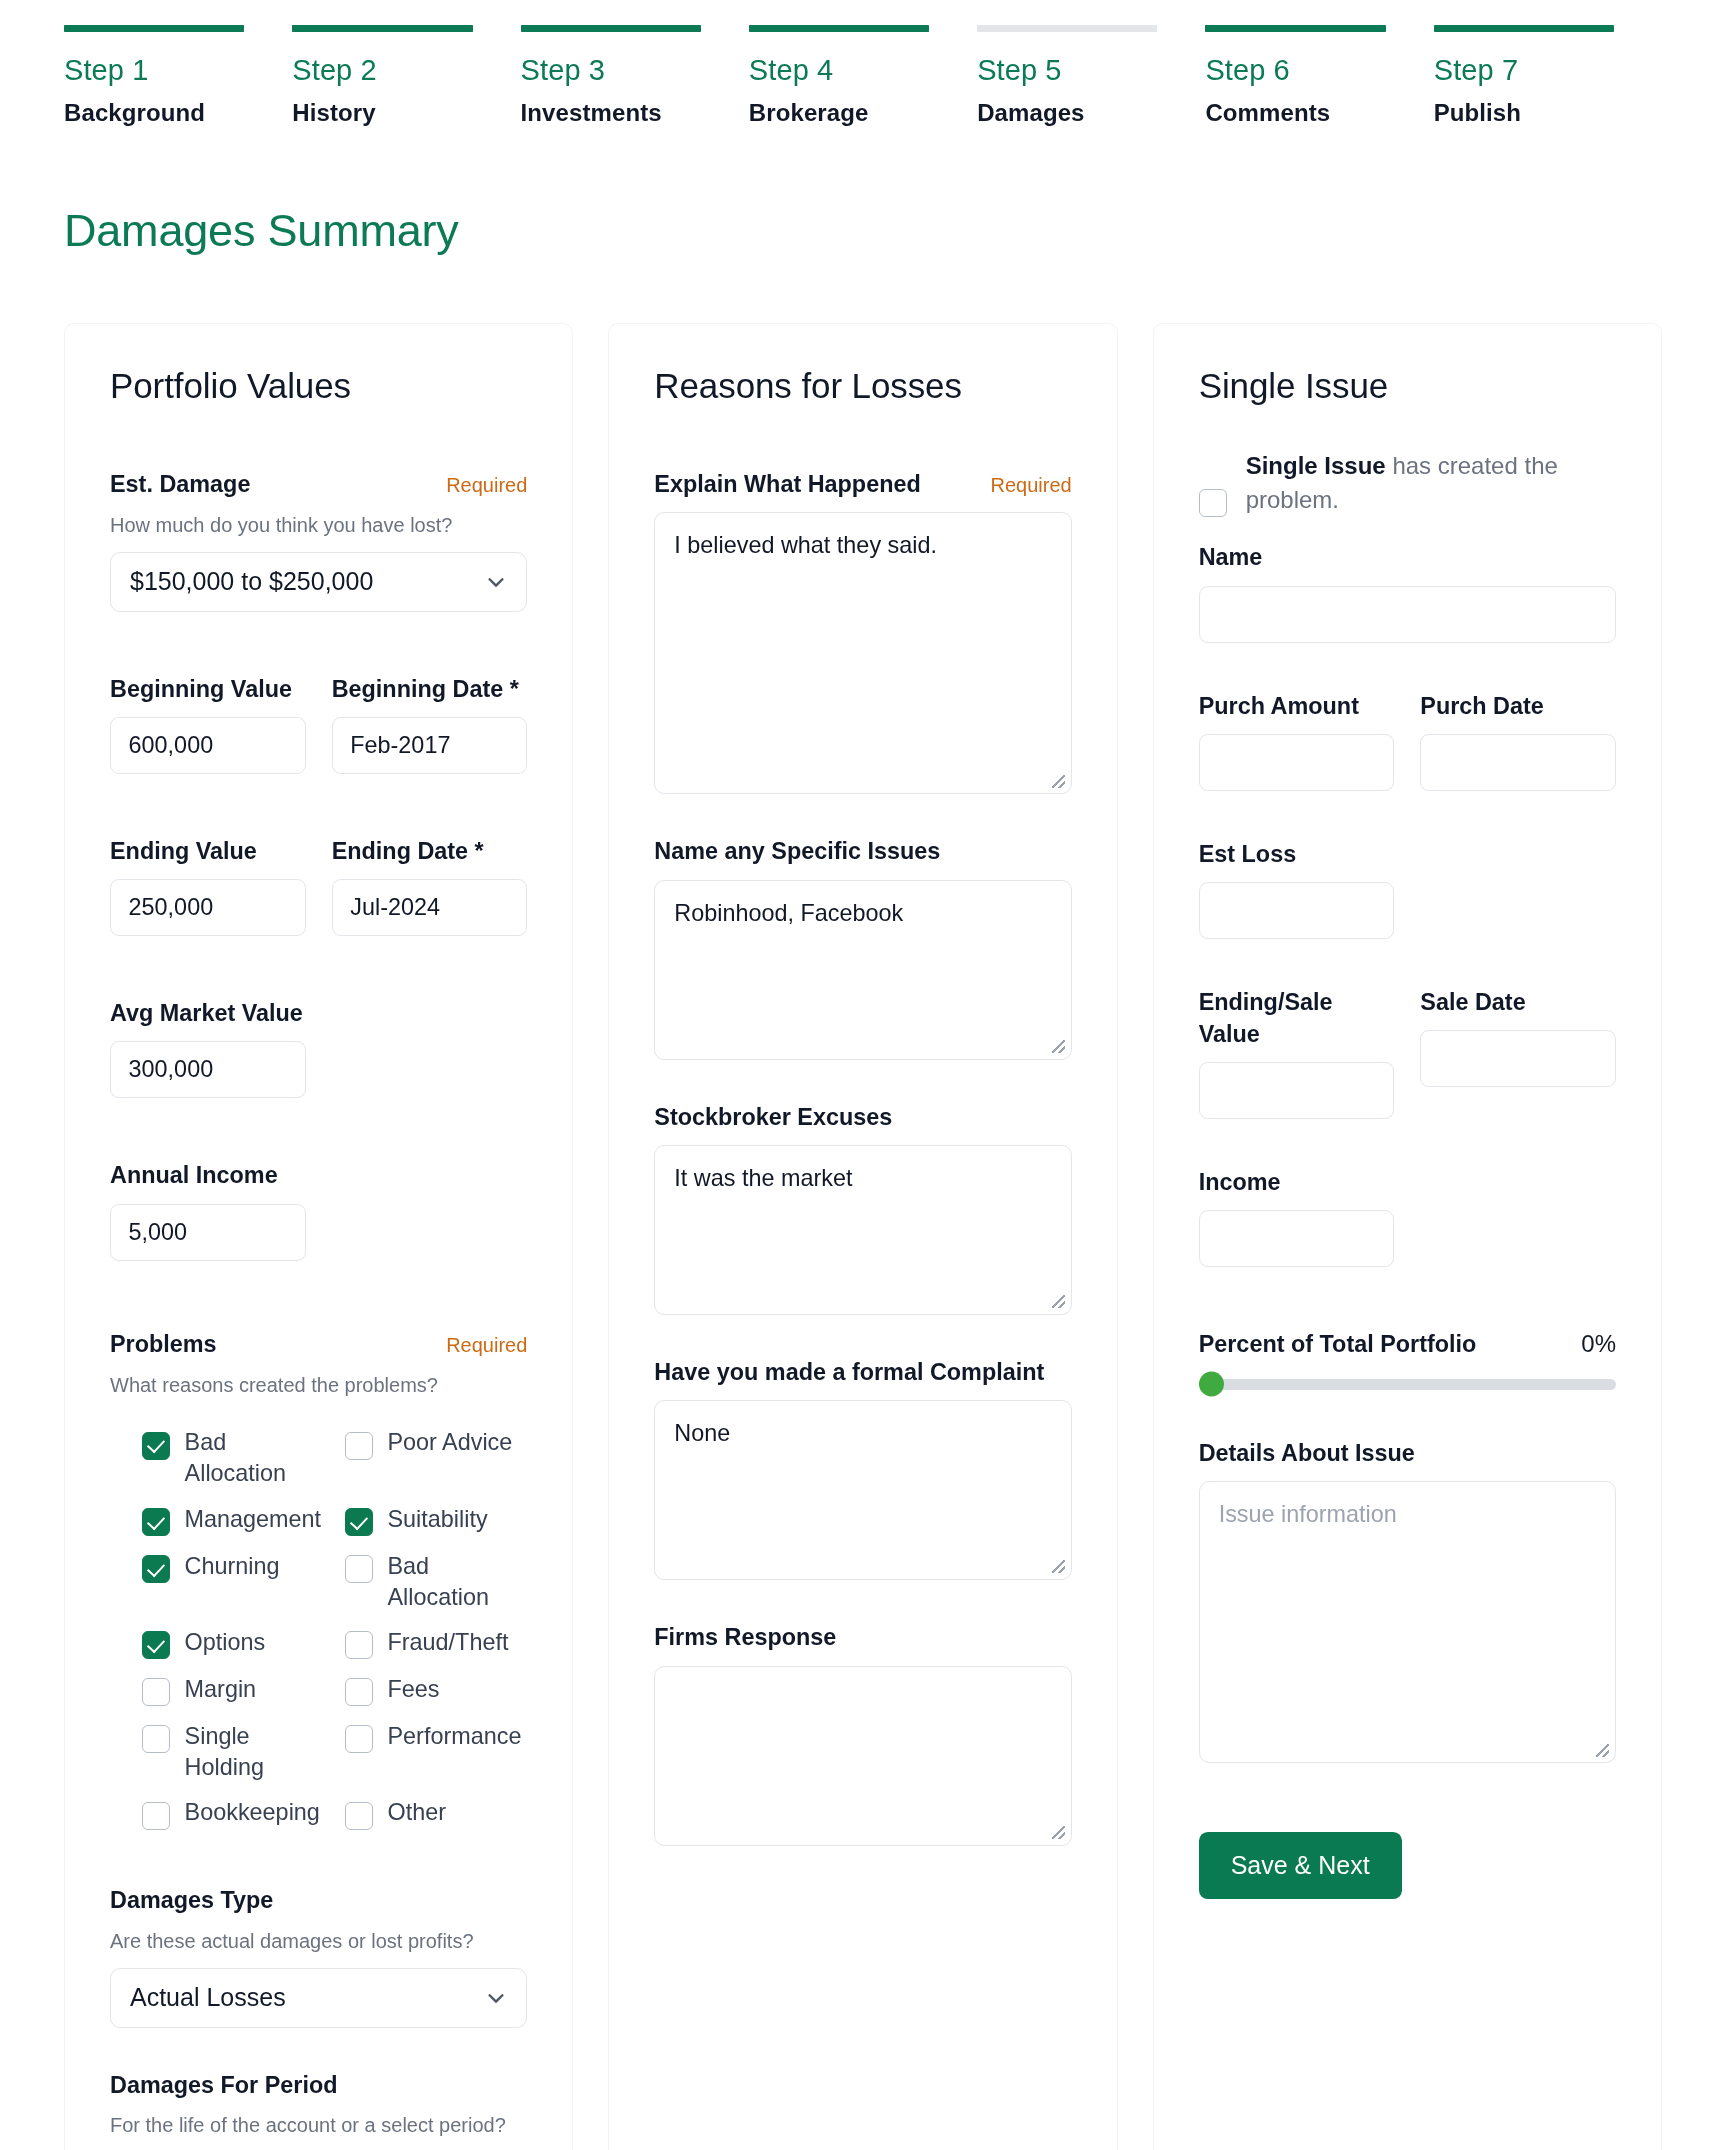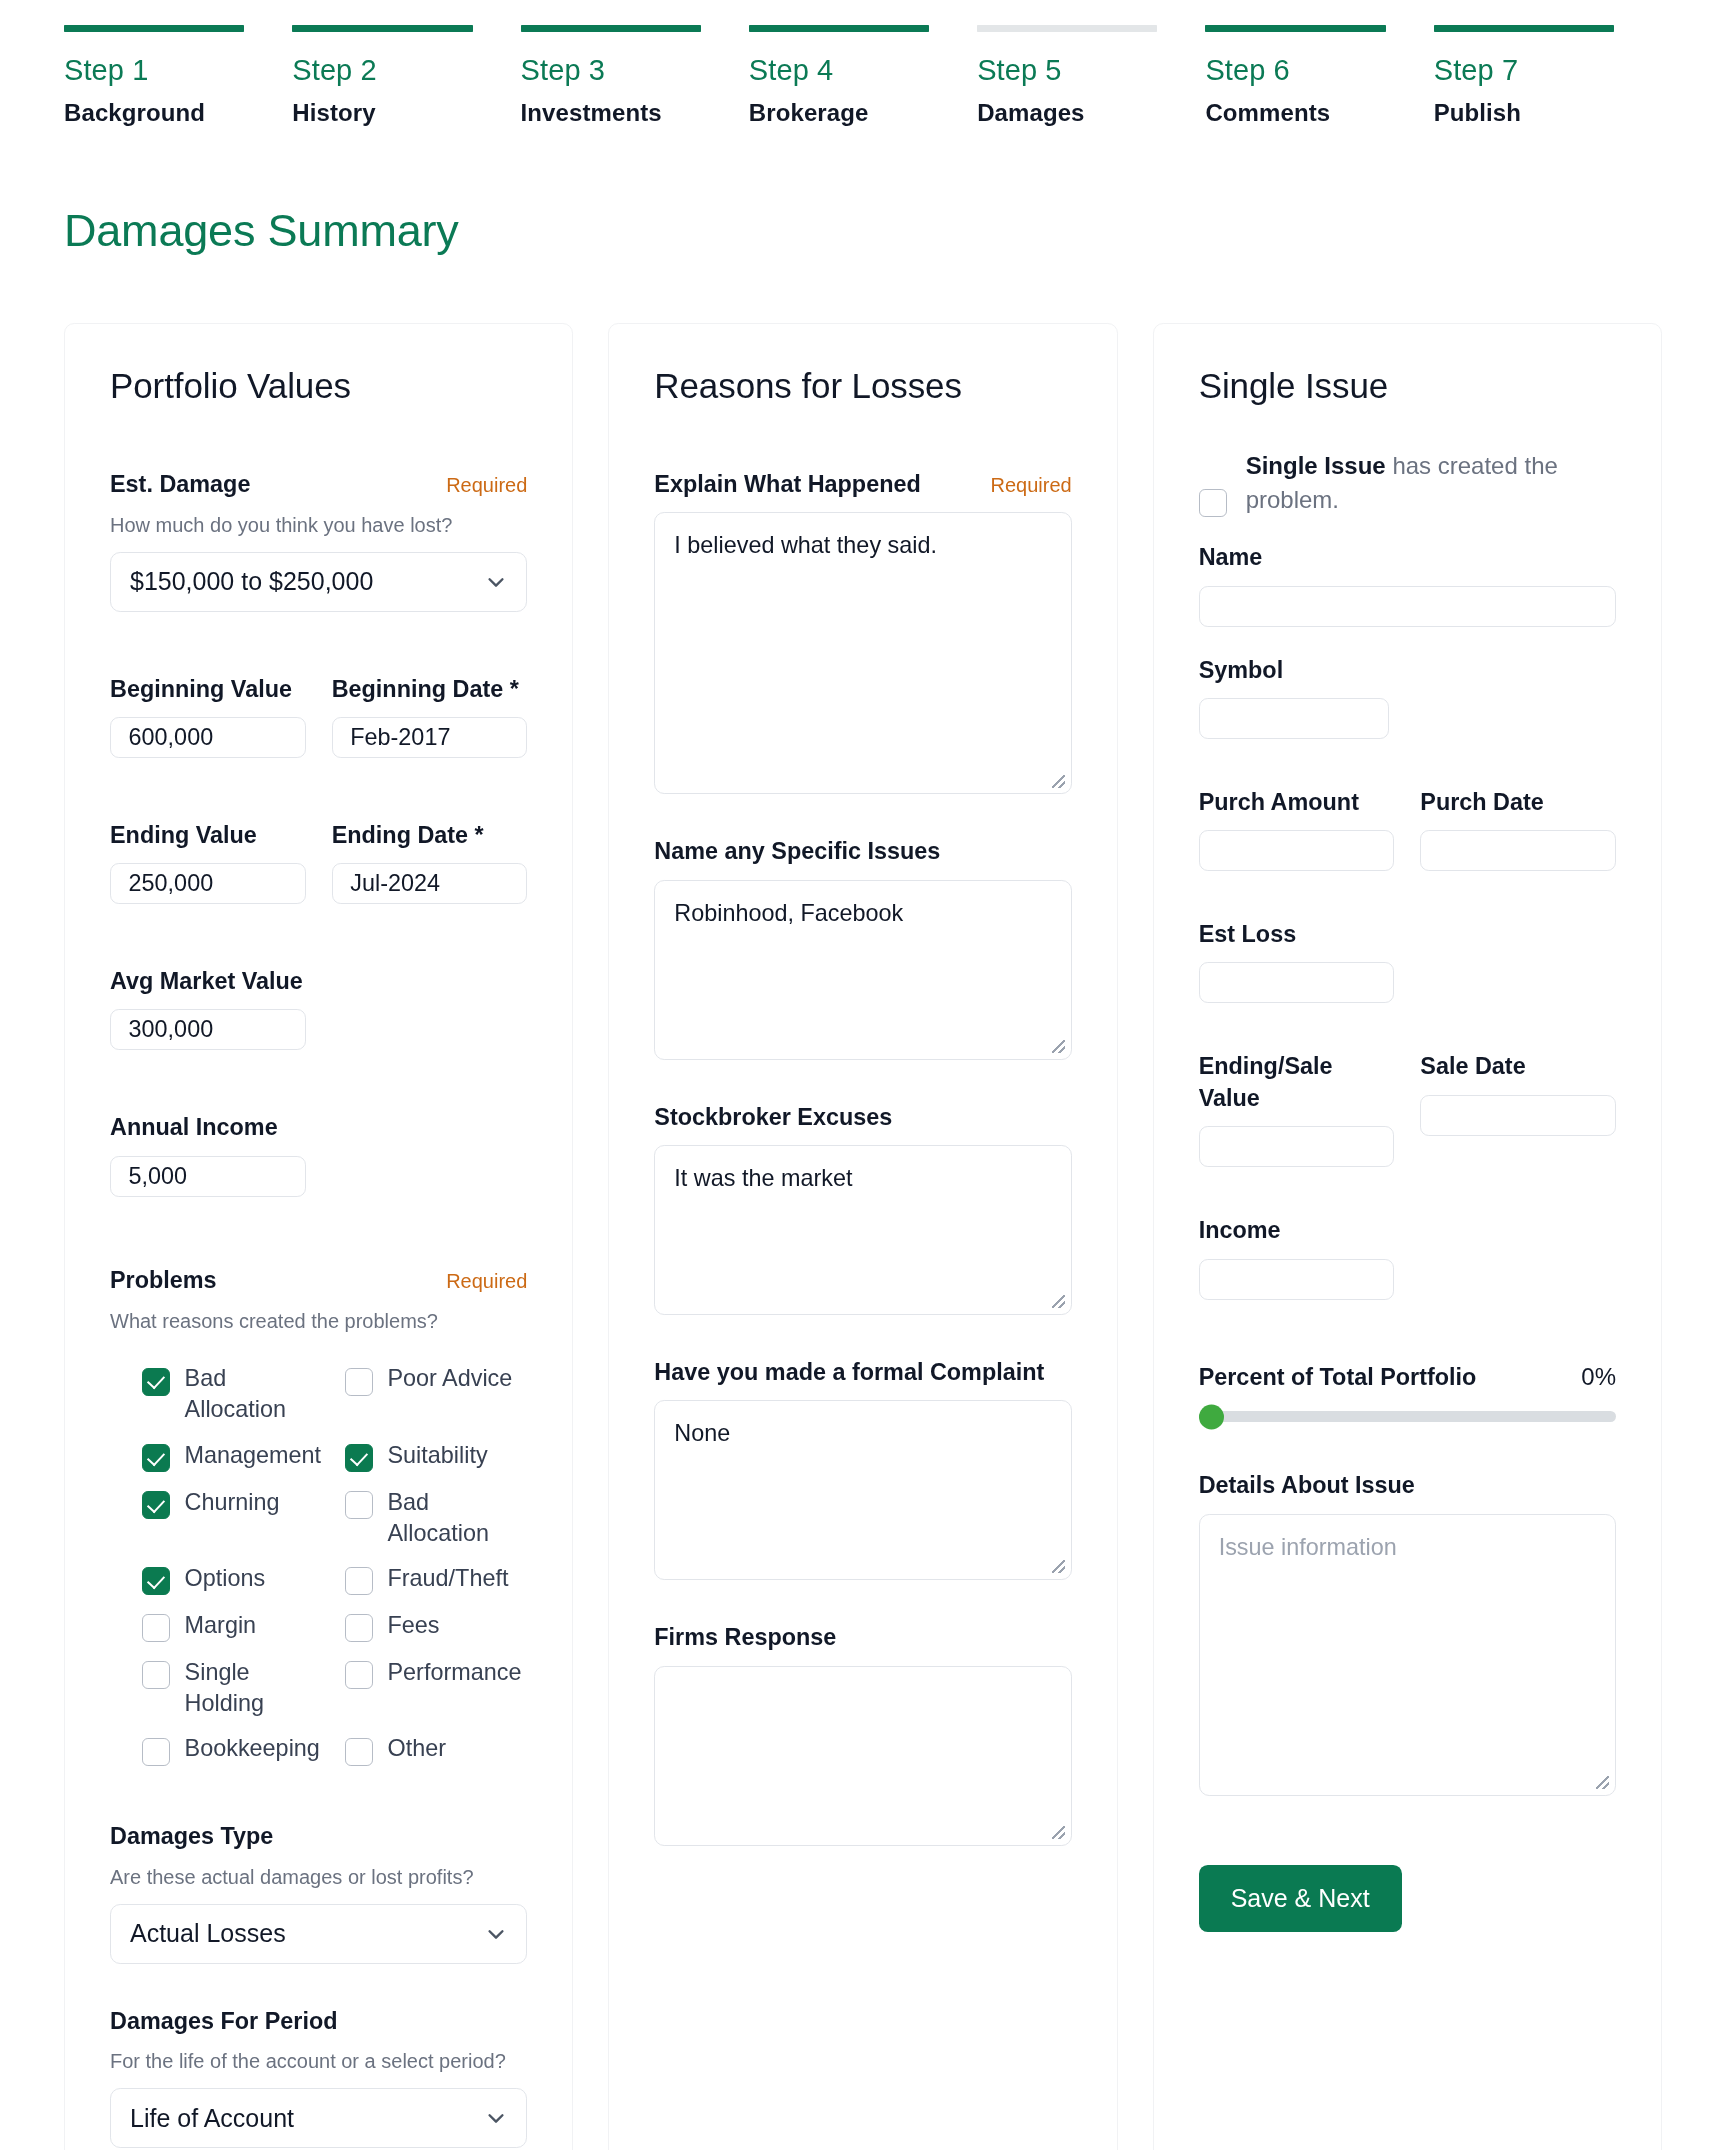--- a/index.html
+++ b/index.html
@@ -102,21 +102,21 @@
   .f-help {
     font-size: 20px;
     color: #6b7280;
     margin-top: 10.2px;
     line-height: 1.45;
     font-weight: 400;
   }
 
   .input {
     margin-top: 11.7px;
-    height: 41px;
+    height: 57px;
     border: 1.5px solid #e2e5ea;
     border-radius: 8.8px;
     background: #fff;
     display: flex;
     align-items: center;
     padding: 0 17.6px;
     font-size: 23.4px;
     color: #111827;
     text-align: center;
   }
@@ -507,24 +507,20 @@
     <div class="si-row">
       <span class="cbox"></span>
       <span class="si-text"><b>Single Issue</b><span> has created the problem.</span></span>
     </div>
 
     <div class="field">
       <div class="f-label">Name</div>
       <div class="input md"></div>
     </div>
 
-    <div class="field">
-      <div class="f-label">Symbol</div>
-      <div class="input sm"></div>
-    </div>
 
     <div class="field pair">
       <div>
         <div class="f-label">Purch Amount</div>
         <div class="input md"></div>
       </div>
       <div>
         <div class="f-label">Purch Date</div>
         <div class="input md"></div>
       </div>

